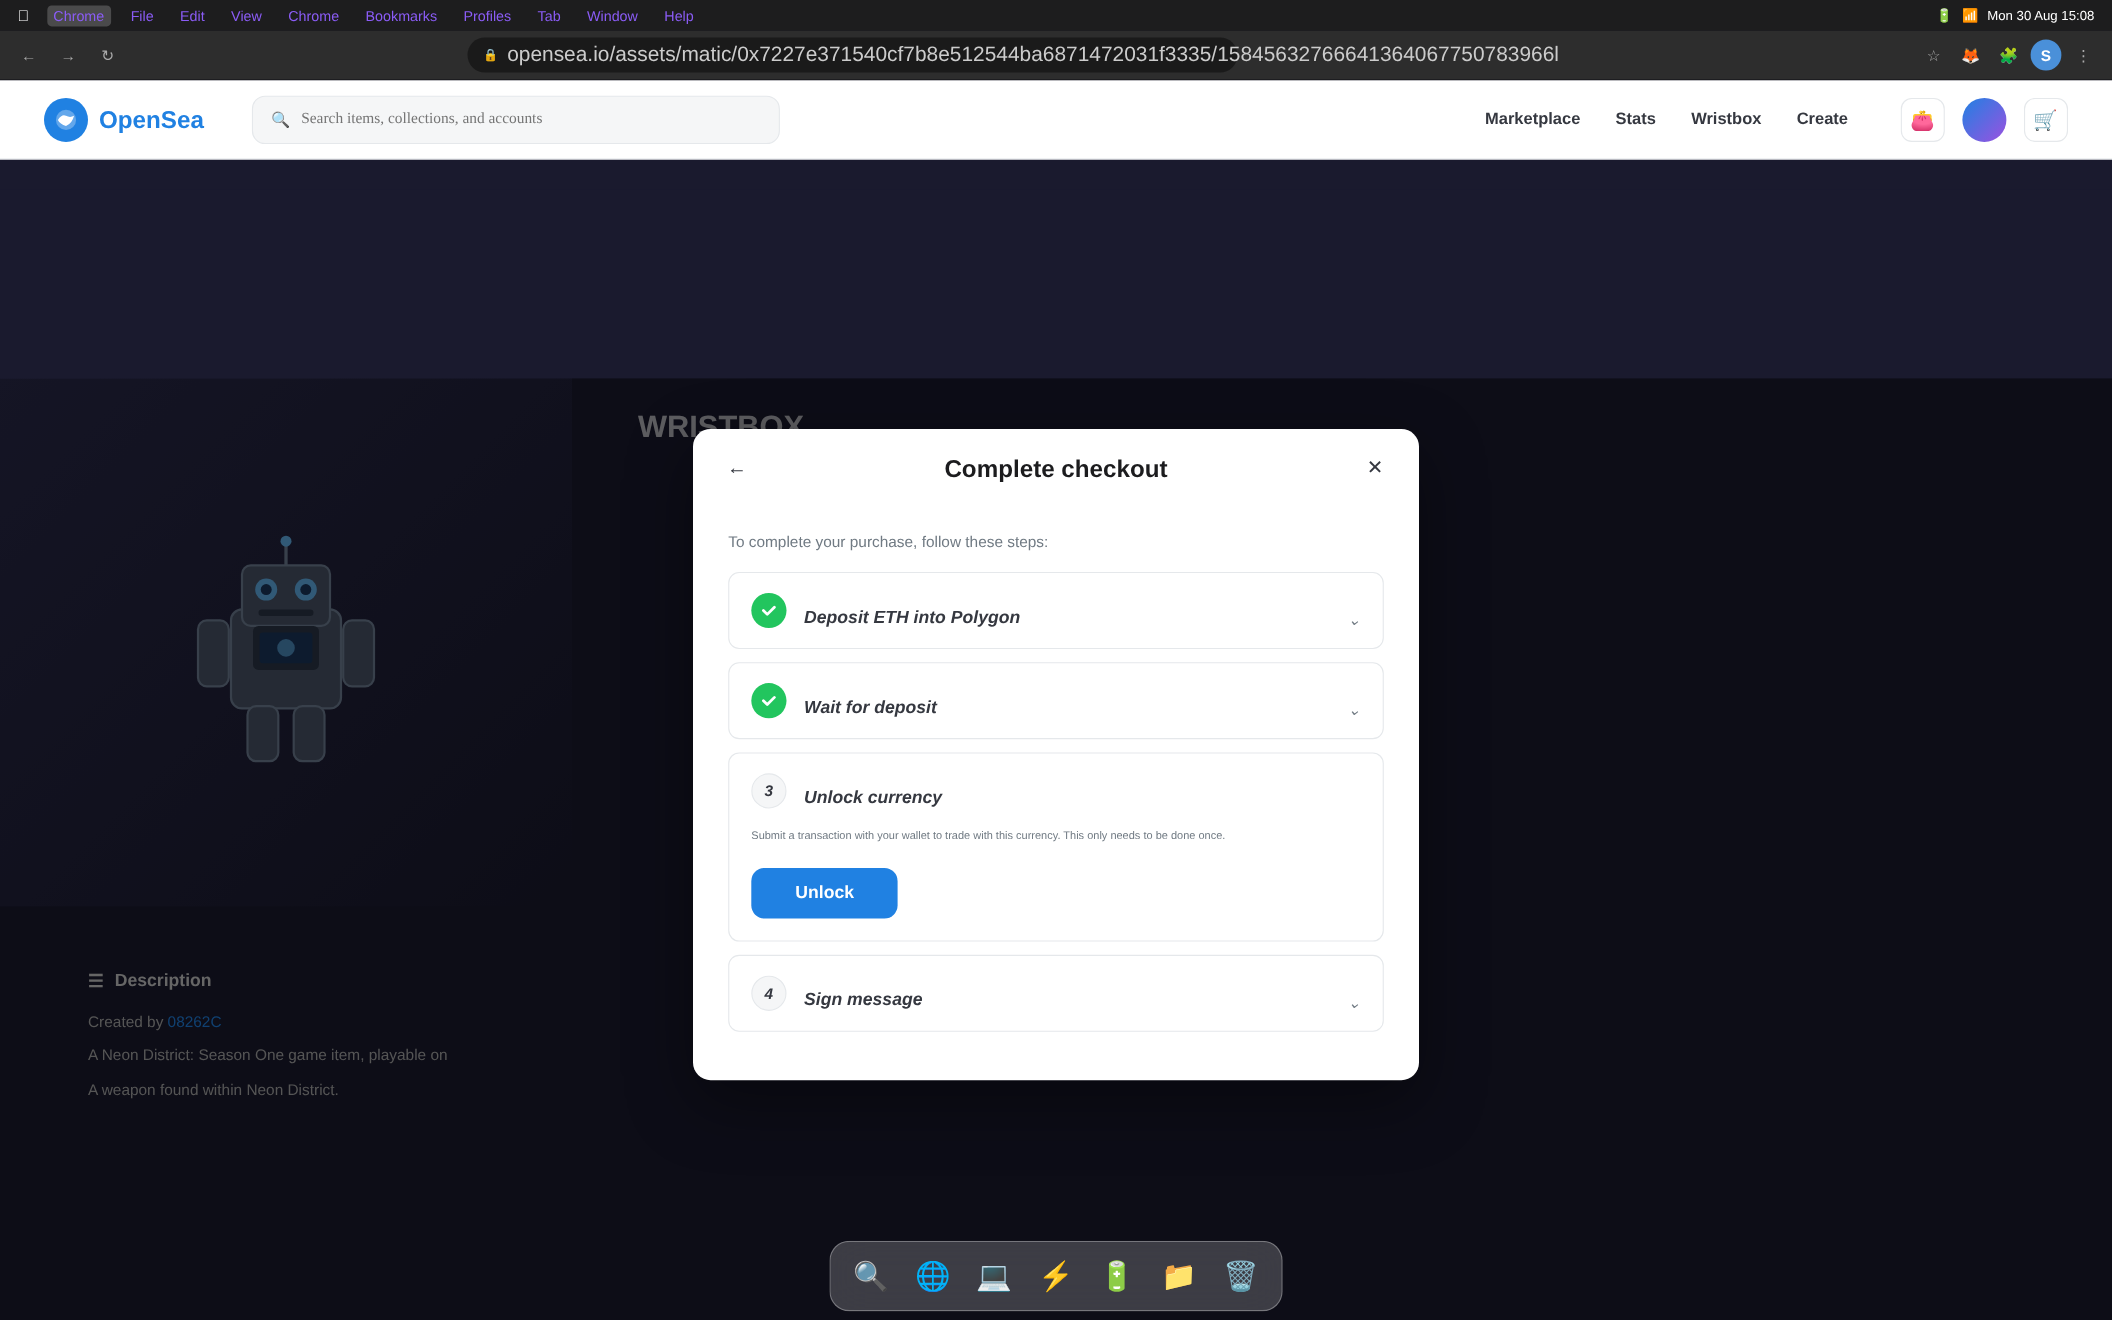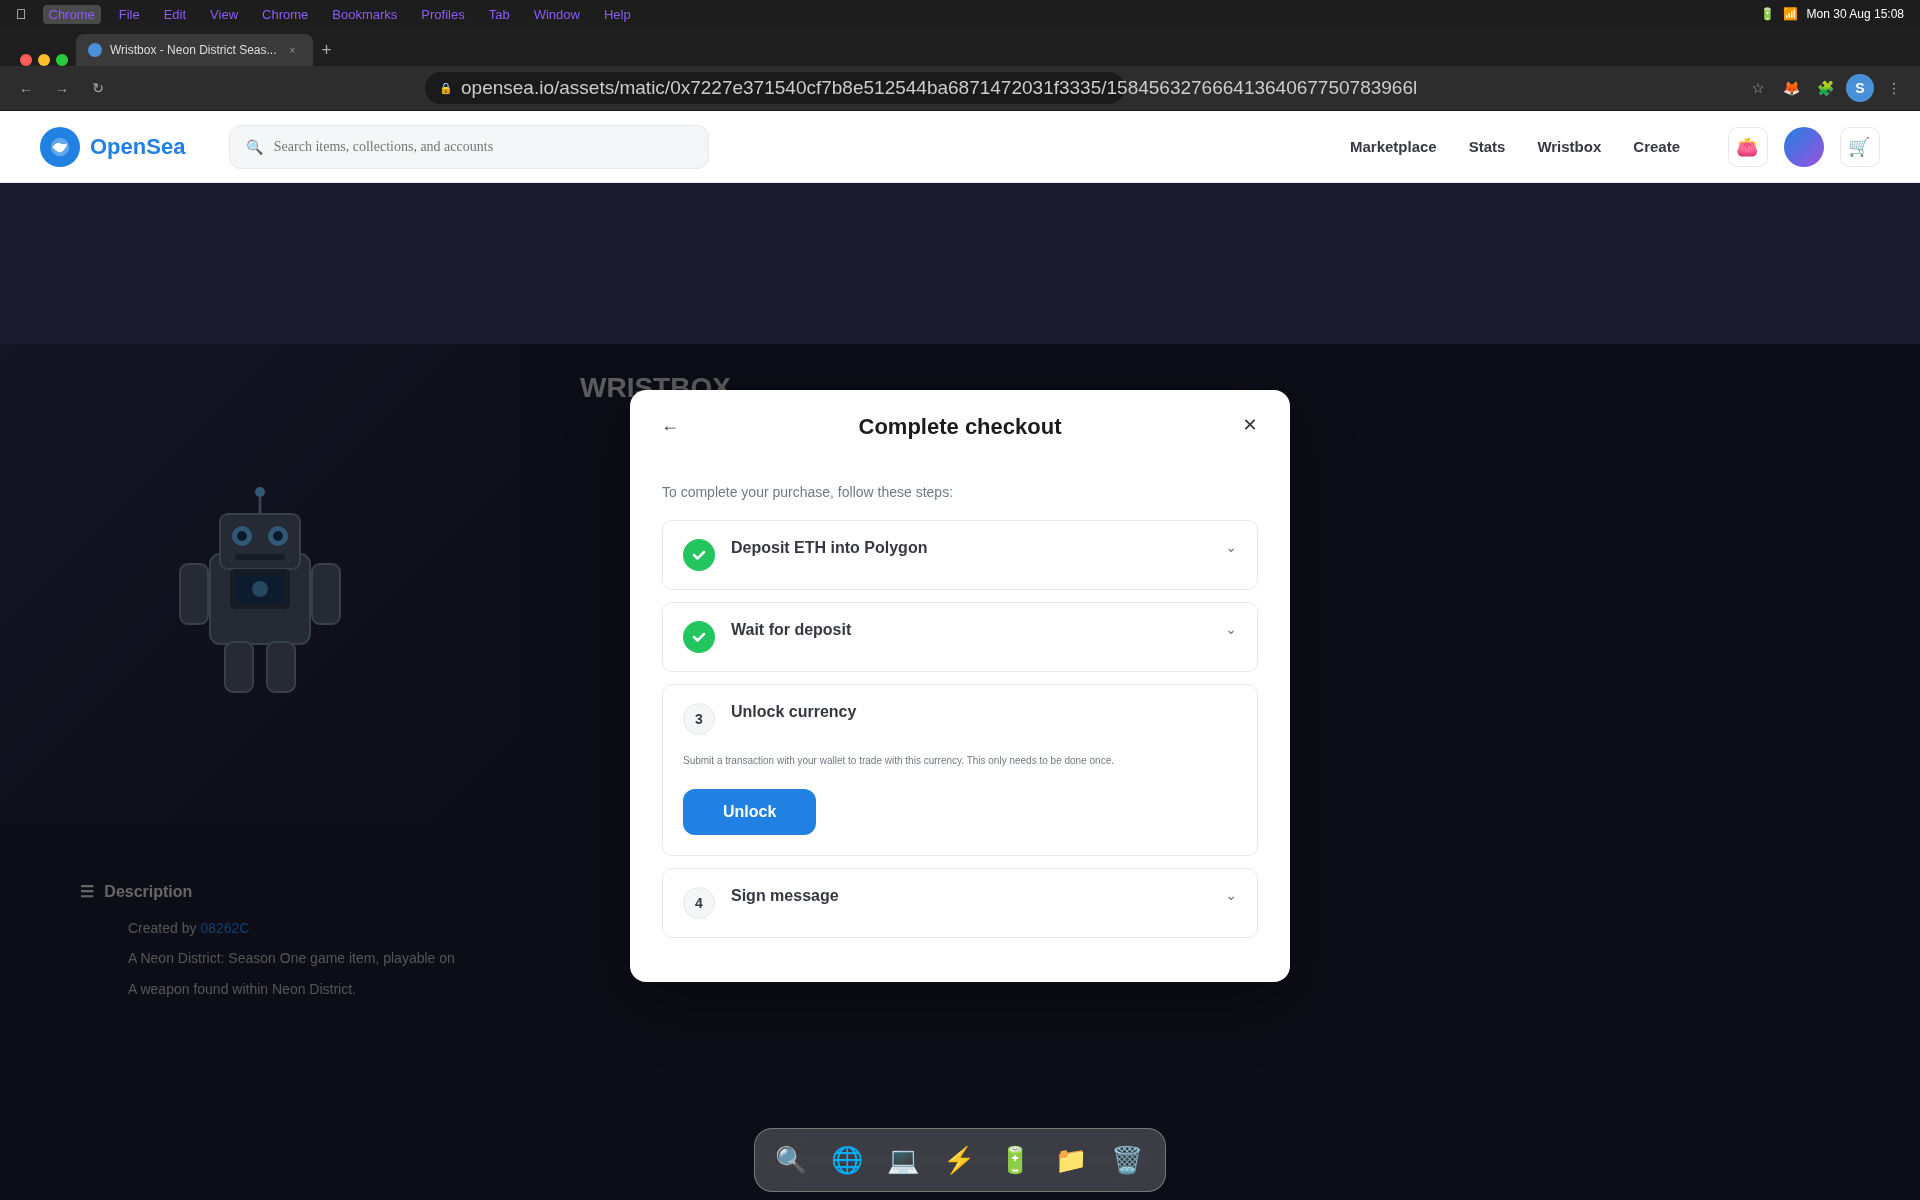--- a/index.html
+++ b/index.html
@@ -292,21 +292,20 @@
       font-size: 16px;
       font-weight: 600;
       color: #ccc;
       margin-bottom: 16px;
     }
     .description-text {
       font-size: 14px;
       color: #aaa;
       line-height: 1.6;
       margin-bottom: 8px;
-      margin-left: 48px;
     }
     .description-link {
       color: #2081e2;
       font-size: 14px;
     }
 
     
     .modal-overlay {
       position: absolute;
       top: 172px;
@@ -384,24 +383,25 @@
 
     
     .step-item {
       border: 1px solid #e5e8eb;
       border-radius: 10px;
       margin-bottom: 12px;
       overflow: hidden;
     }
     .step-header {
       display: flex;
-      align-items: flex-start;
+      align-items: flex-end;
       padding: 18px 20px;
       gap: 16px;
       cursor: pointer;
+      font-style: italic;
     }
     .step-icon {
       width: 32px;
       height: 32px;
       border-radius: 50%;
       display: flex;
       align-items: center;
       justify-content: center;
       font-size: 14px;
       font-weight: 600;
@@ -505,33 +505,20 @@
   <span class="menu-item">Help</span>
   <div class="menubar-right">
     <span>🔋</span>
     <span>📶</span>
     <span>Mon 30 Aug  15:08</span>
   </div>
 </div>
 
 <div class="browser-chrome">
 
-  <div class="tab-bar">
-    <div class="traffic-lights">
-      <div class="traffic-light tl-red"></div>
-      <div class="traffic-light tl-yellow"></div>
-      <div class="traffic-light tl-green"></div>
-    </div>
-    <div class="browser-tab">
-      <div class="tab-favicon"></div>
-      <span>Wristbox - Neon District Seas...</span>
-      <div class="tab-close">×</div>
-    </div>
-    <div class="new-tab-btn">+</div>
-  </div>
 
   <div class="address-bar-row">
     <div class="nav-btn">←</div>
     <div class="nav-btn">→</div>
     <div class="nav-btn">↻</div>
     <div class="address-bar">
       <span class="lock-icon">🔒</span>
       <span class="url-text">opensea.io/assets/matic/0x7227e371540cf7b8e512544ba6871472031f3335/15845632766641364067750783966l</span>
     </div>
     <div class="browser-actions">

